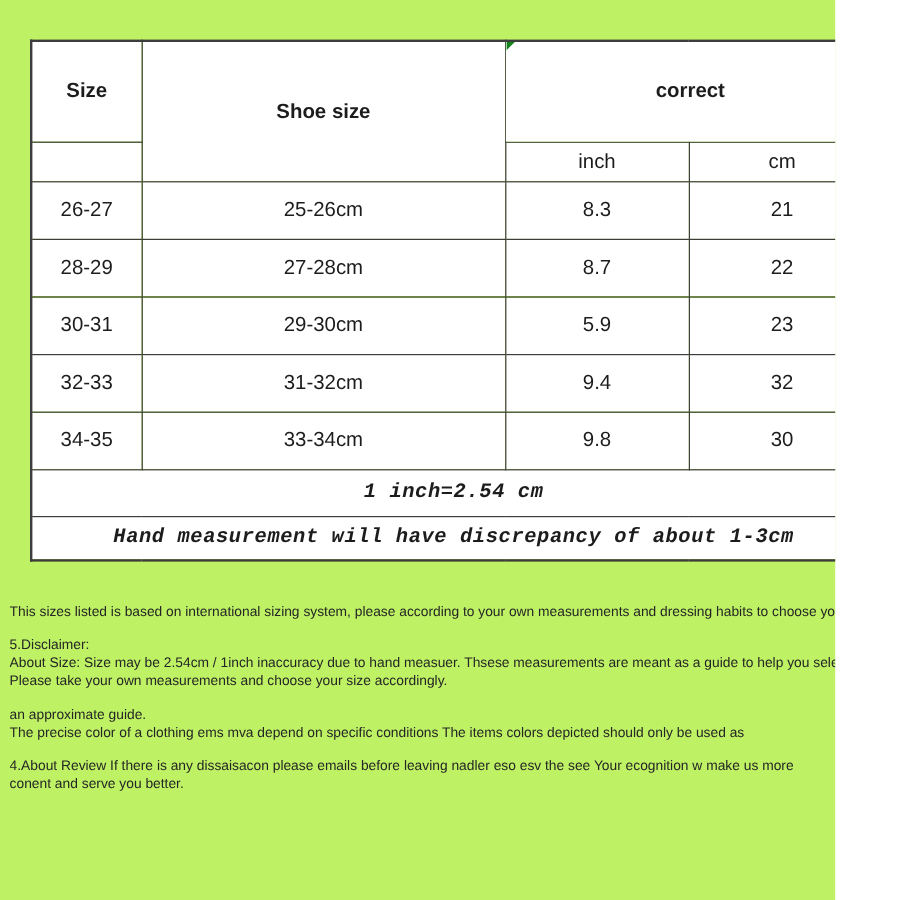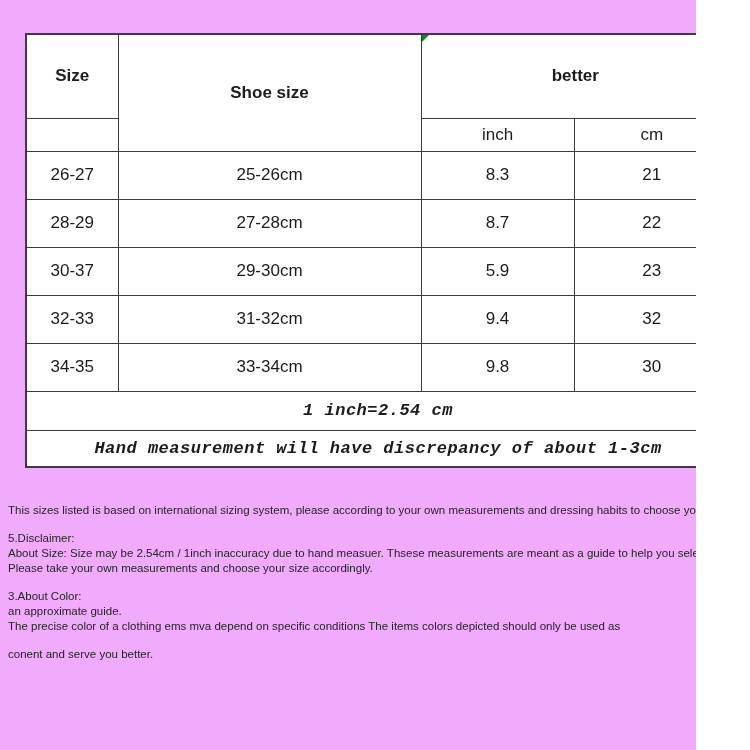--- a/index.html
+++ b/index.html
@@ -1,21 +1,21 @@
 <!DOCTYPE html>
 <html><head>
 <meta charset="utf-8">
 <style>
   * { margin: 0; padding: 0; box-sizing: border-box; }
   html, body { background: #ffffff; }
   .page {
     position: relative;
     width: 696px;
     height: 750px;
-    background: #f0abfc;
+    background: #bef264;
     overflow: hidden;
     font-family: "Liberation Sans", sans-serif;
     color: #1c1c1c;
   }
 
   
   table.chart {
     position: absolute;
     left: 25px;
     top: 33px;
@@ -95,21 +95,21 @@
         <col class="c2">
         <col class="c3">
         <col class="c4">
     </colgroup>
     <tbody>
       <tr class="hrow1">
         <td class="hd">Size</td>
         <td class="hd" rowspan="2">Shoe size</td>
         <td class="hd lengthcell" colspan="2">
           <span class="green-marker"></span>
-          <span>better</span>
+          <span>correct</span>
         </td>
       </tr>
       <tr class="hrow2">
         <td class="hd sub"></td>
         <td class="hd sub">inch</td>
         <td class="hd sub">cm</td>
       </tr>
 
       <tr class="brow">
         <td>26-27</td>
@@ -117,21 +117,21 @@
         <td>8.3</td>
         <td>21</td>
       </tr>
       <tr class="brow">
         <td>28-29</td>
         <td>27-28cm</td>
         <td>8.7</td>
         <td>22</td>
       </tr>
       <tr class="brow">
-        <td>30-37</td>
+        <td>30-31</td>
         <td>29-30cm</td>
         <td>5.9</td>
         <td>23</td>
       </tr>
       <tr class="brow">
         <td>32-33</td>
         <td>31-32cm</td>
         <td>9.4</td>
         <td>32</td>
       </tr>
@@ -154,22 +154,22 @@
   <div class="notes">
     <div class="note">
       <div class="note-line">This sizes listed is based on international sizing system, please according to your own measurements and dressing habits to choose your suitable size.</div>
     </div>
     <div class="note">
       <div class="note-line">5.Disclaimer:</div>
       <div class="note-line">About Size: Size may be 2.54cm / 1inch inaccuracy due to hand measuer. Thsese measurements are meant as a guide to help you select the correct size.</div>
       <div class="note-line">Please take your own measurements and choose your size accordingly.</div>
     </div>
     <div class="note">
-      <div class="note-line">3.About Color:</div>
       <div class="note-line">an approximate guide.</div>
       <div class="note-line">The precise color of a clothing ems mva depend on specific conditions The items colors depicted should only be used as</div>
     </div>
     <div class="note">
+      <div class="note-line">4.About Review If there is any dissaisacon please emails before leaving nadler eso esv the see Your ecognition w make us more</div>
       <div class="note-line">conent and serve you better.</div>
     </div>
   </div>
 
 </div>
 
 </body></html>

